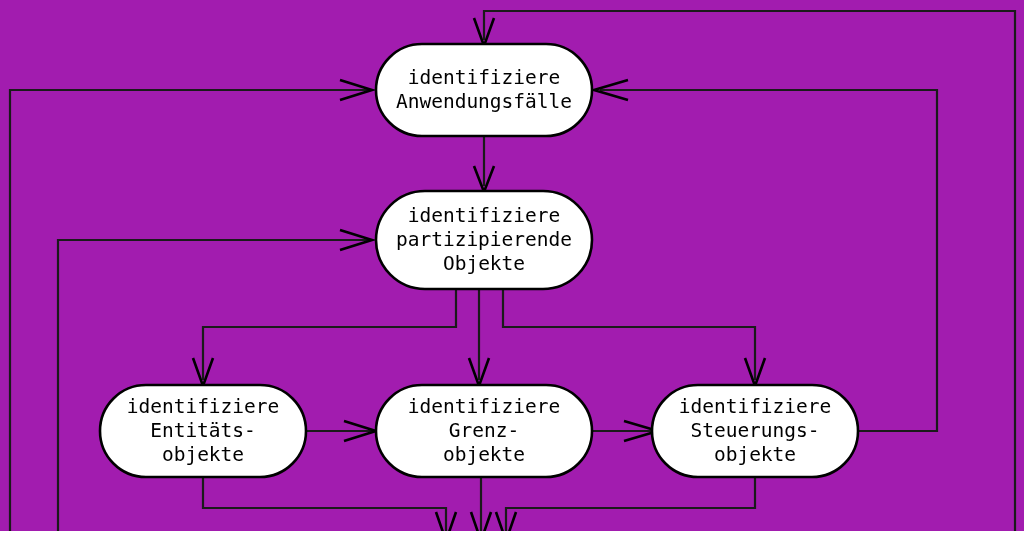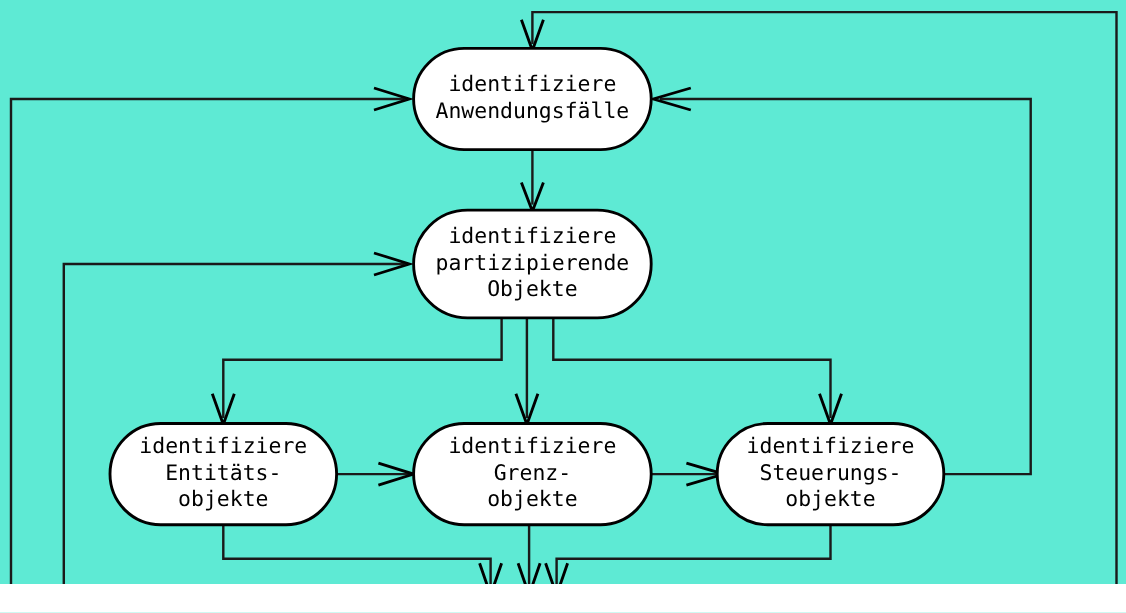--- a/index.html
+++ b/index.html
@@ -8,21 +8,21 @@
     padding: 0;
     background: #ffffff;
   }
   body {
     font-family: "DejaVu Sans Mono", "Liberation Mono", monospace;
   }
   #diagram-root {
     position: relative;
     width: 1024px;
     height: 531px;
-    background: #5eead4;
+    background: #a21caf;
     overflow: hidden;
   }
   svg.flow {
     display: block;
     width: 1024px;
     height: 557px;
   }
   .node-shape {
     fill: #ffffff;
     stroke: #000000;

